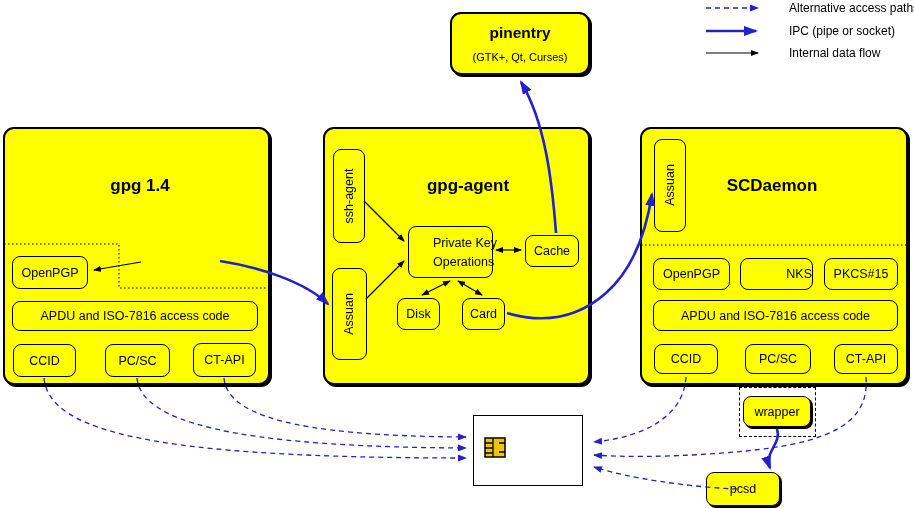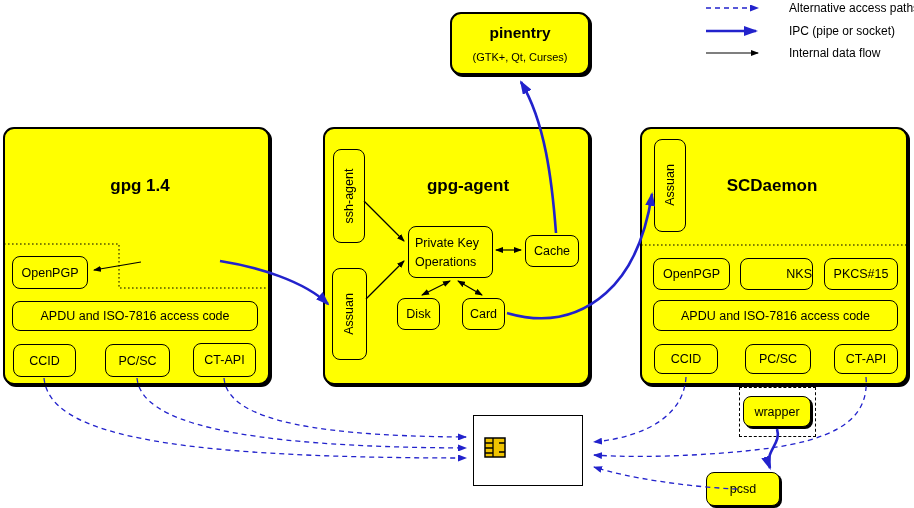--- a/index.html
+++ b/index.html
@@ -28,21 +28,21 @@
   }
   .mod.shadowed{box-shadow:2px 2px 0 #000;}
   .title{
     position:absolute;transform:translate(-50%,-50%);
     font-weight:bold;font-size:17px;white-space:nowrap;
   }
   .vlabel{position:absolute;white-space:nowrap;transform:translate(-50%,-50%) rotate(-90deg);font-size:12.5px;}
   .pin-box{display:flex;flex-direction:column;align-items:center;justify-content:center;gap:9px;}
   .pin-title{font-weight:bold;font-size:15.5px;}
   .pin-sub{font-size:11px;}
-  .pko{flex-direction:column;align-items:flex-start;justify-content:center;gap:5px;padding-left:6px;}
+  .pko{flex-direction:column;align-items:flex-start;justify-content:center;gap:5px;padding-left:24px;}
   .card-outer{
     position:absolute;left:473px;top:415px;width:110px;height:71px;
     background:#fff;border:1.5px solid #000;
   }
   .wrapper-dash{
     position:absolute;left:739px;top:387px;width:77px;height:50px;
     border:1.5px dashed #000;
   }
   .legend-label{position:absolute;font-size:12px;white-space:nowrap;}
   svg.overlay{position:absolute;left:0;top:0;width:914px;height:508px;pointer-events:none;}

